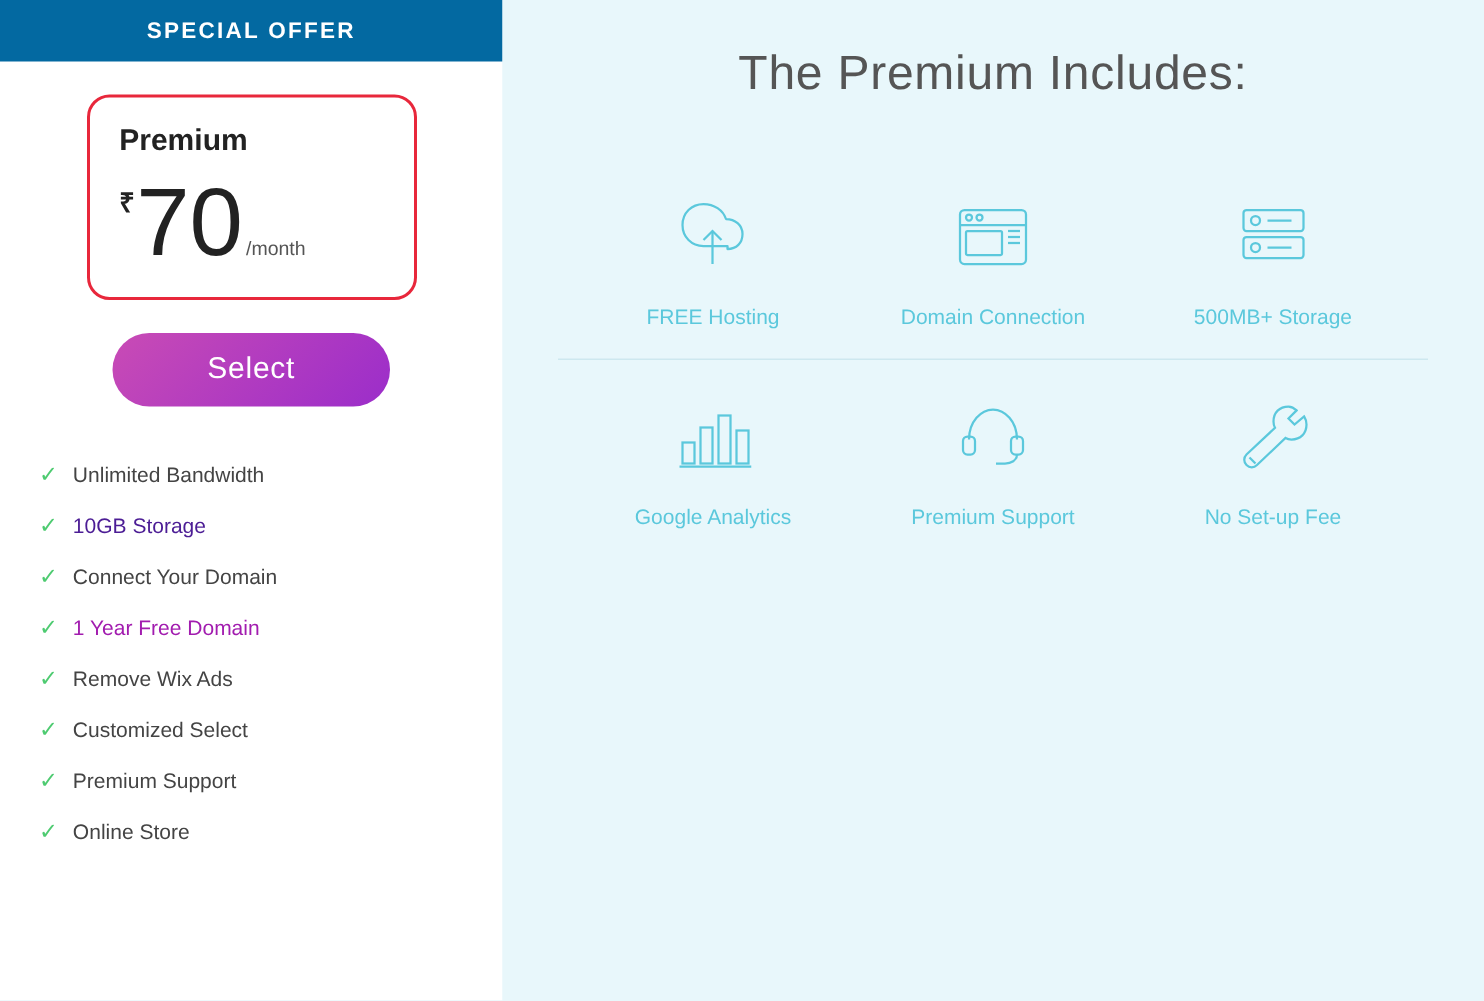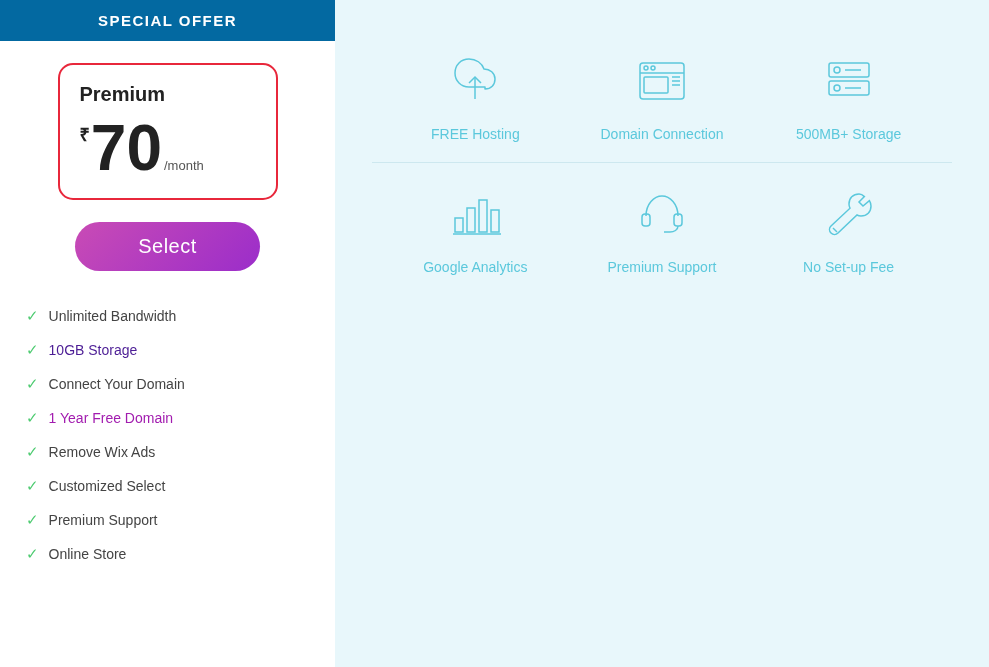--- a/index.html
+++ b/index.html
@@ -60,21 +60,21 @@
     .currency-symbol {
       font-size: 18px;
       font-weight: 600;
       color: #222;
       margin-top: 6px;
       margin-right: 1px;
     }
 
     .price-amount {
       font-size: 64px;
-      font-weight: 700;
+      font-weight: 400;
       color: #222;
       line-height: 1;
     }
 
     .per-month {
       font-size: 13px;
       color: #555;
       margin-top: 42px;
       margin-left: 2px;
     }
@@ -230,20 +230,21 @@
       <span>Premium Support</span>
     </li>
     <li class="feature-item">
       <span class="check-icon">✓</span>
       <span>Online Store</span>
     </li>
   </ul>
 </div>
 
 <div class="right-panel">
+  <div class="premium-title">The Premium Includes:</div>
 
   <div class="features-grid">
 
     <div class="features-row">
 
       <div class="feature-cell">
         <div class="feature-icon-wrap">
           <svg viewBox="0 0 52 52" xmlns="http://www.w3.org/2000/svg">
 
             <path d="M36 34 C42 34 46 30 46 24 C46 18 41 14 35 14 C33 8 27 4 20 4 C12 4 6 10 6 18 C6 26 12 32 20 32 L36 32 Z" stroke-linejoin="round"></path>

